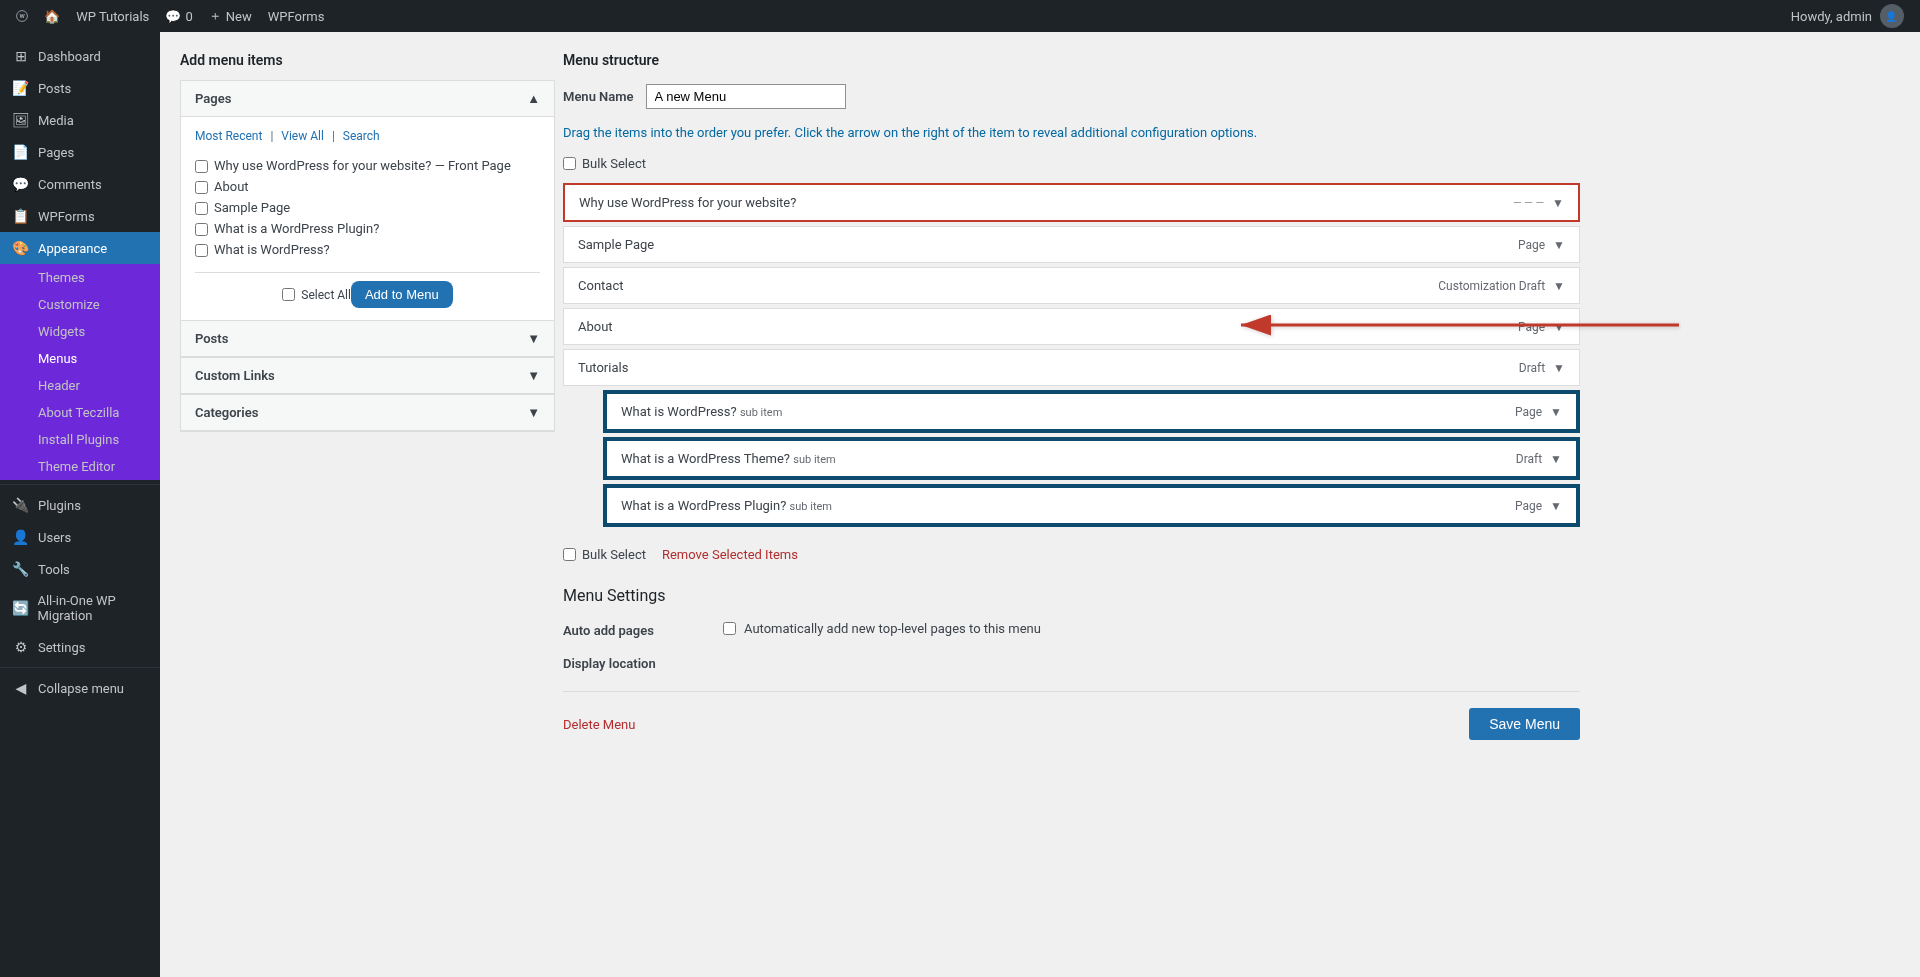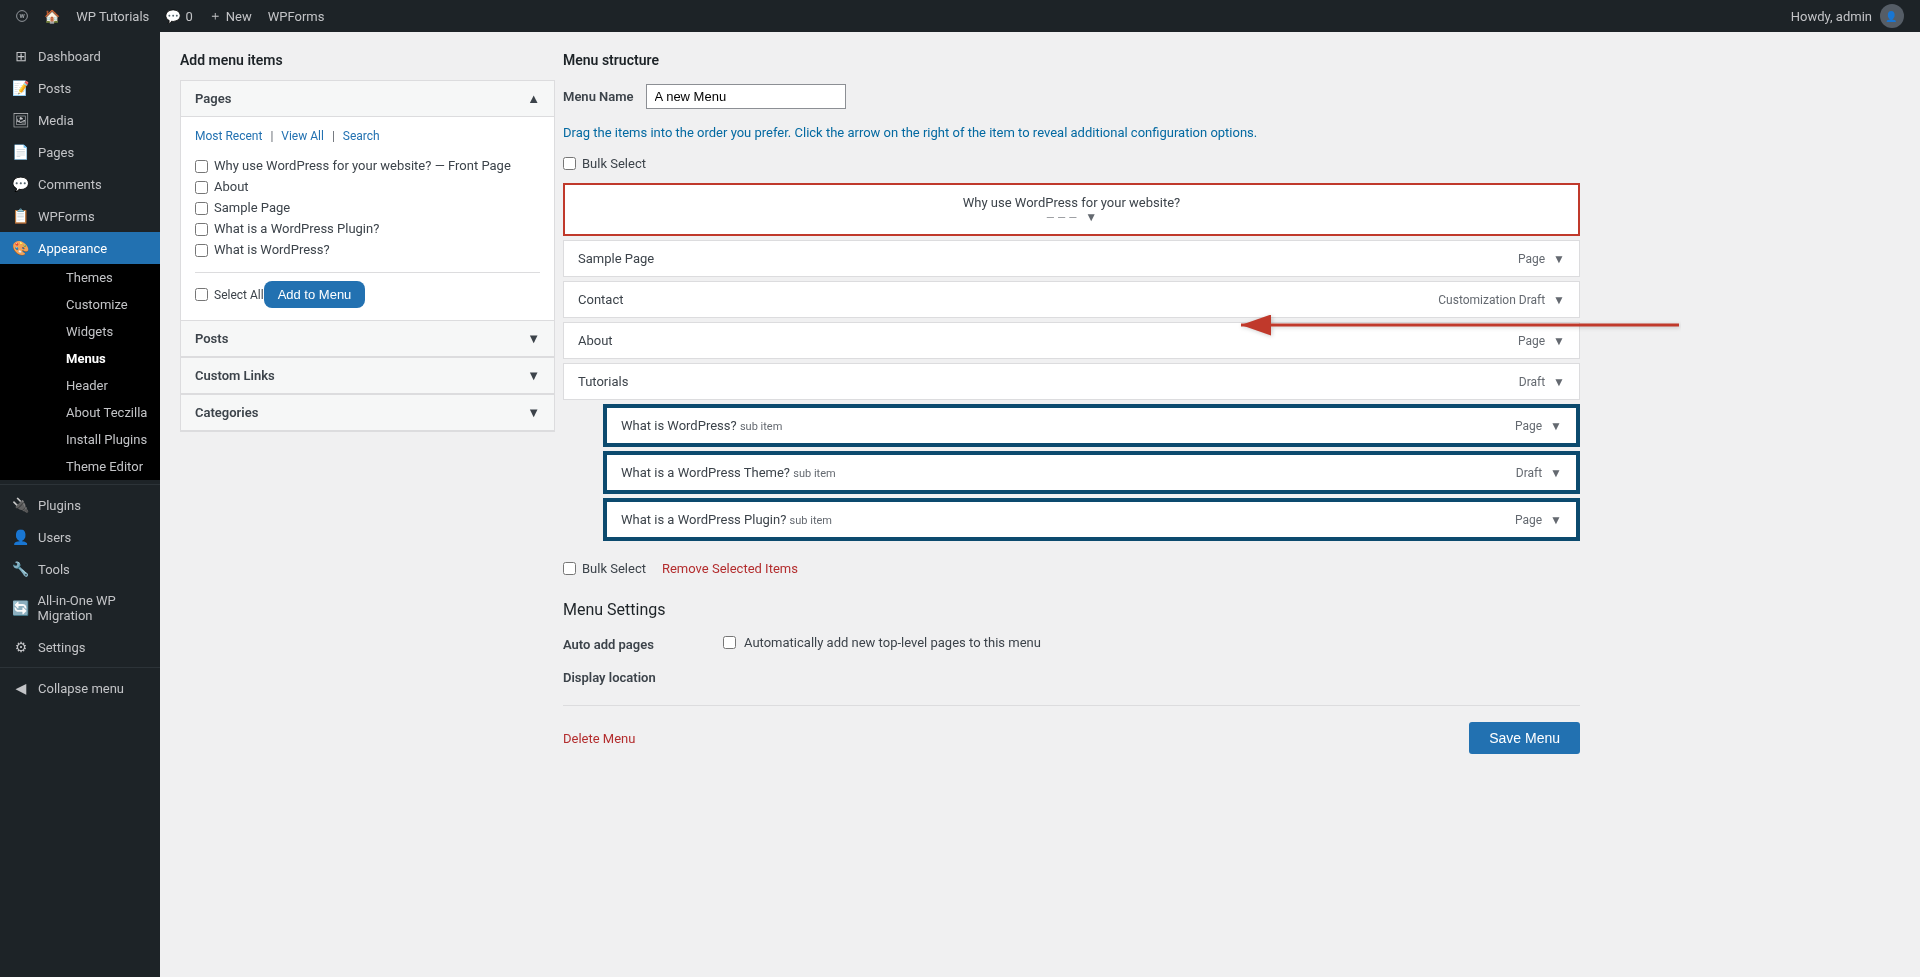--- a/index.html
+++ b/index.html
@@ -41,28 +41,28 @@
       display: flex;
       align-items: center;
       padding: 8px 12px;
       cursor: pointer;
       gap: 8px;
       color: #c3c4c7;
       text-decoration: none;
     }
     .menu-item.active { background: #2271b1; color: #fff; }
     .menu-item .menu-icon { width: 18px; display: flex; align-items: center; justify-content: center; font-size: 14px; }
-    .submenu { background: #000000; padding-left: 28px; }
+    .submenu { background: #6d28d9; }
     .submenu .sub-item {
       display: block;
       padding: 6px 12px 6px 38px;
       color: #c3c4c7;
       cursor: pointer;
     }
-    .submenu .sub-item.active { color: #fff; font-weight: 700; }
+    .submenu .sub-item.active { color: #fff; font-weight: 400; }
     .menu-separator { height: 1px; background: #2c3338; margin: 4px 0; }
 
     
     #wpcontent {
       flex: 1;
       background: #f0f0f1;
       padding: 20px 20px 20px 20px;
       overflow-y: auto;
     }
     .wrap { max-width: 1400px; }
@@ -99,21 +99,21 @@
 
     
     .pages-tabs { display: flex; gap: 8px; margin-bottom: 12px; font-size: 12px; }
     .pages-tabs a { color: #2271b1; text-decoration: none; }
     .pages-tabs span { color: #646970; }
 
     .page-checkbox-list { list-style: none; margin-bottom: 12px; }
     .page-checkbox-list li { padding: 3px 0; display: flex; align-items: flex-start; gap: 6px; }
     .page-checkbox-list li input[type="checkbox"] { margin-top: 2px; }
 
-    .select-add-row { display: flex; align-items: center; justify-content: flex-start; margin-top: 8px; padding-top: 8px; border-top: 1px solid #dcdcde; }
+    .select-add-row { display: flex; align-items: center; justify-content: center; margin-top: 8px; padding-top: 8px; border-top: 1px solid #dcdcde; }
     .select-all-label { display: flex; align-items: center; gap: 6px; font-size: 12px; }
     .btn-add-menu {
       background: #2271b1;
       color: #fff;
       border: none;
       padding: 6px 14px;
       font-size: 13px;
       cursor: pointer;
       border-radius: 8px;
     }
@@ -140,21 +140,20 @@
       padding: 10px 14px;
       margin-bottom: 4px;
       display: flex;
       align-items: center;
       justify-content: space-between;
       cursor: move;
     }
     .menu-item-row.highlighted {
       border: 2px solid #c0392b;
       background: #fff;
-      flex-direction: column;
     }
     .menu-item-row .item-left { display: flex; align-items: center; gap: 8px; }
     .menu-item-row .item-right { display: flex; align-items: center; gap: 8px; color: #646970; font-size: 12px; }
     .menu-item-row .dropdown-arrow { cursor: pointer; }
 
     
     .sub-menu-items { margin-left: 40px; }
     .sub-menu-item-row {
       background: #fff;
       border: 4px solid #0c4a6e;

